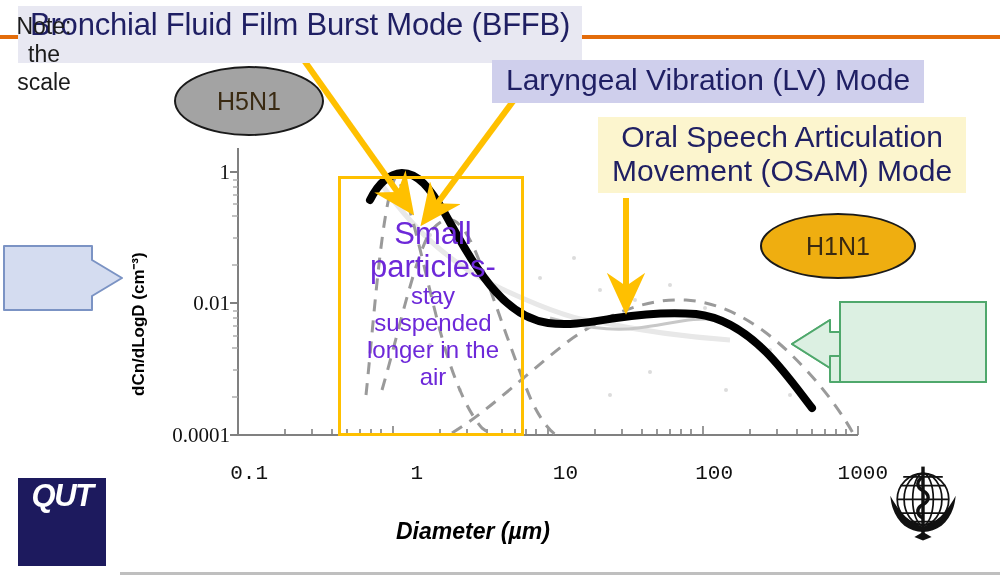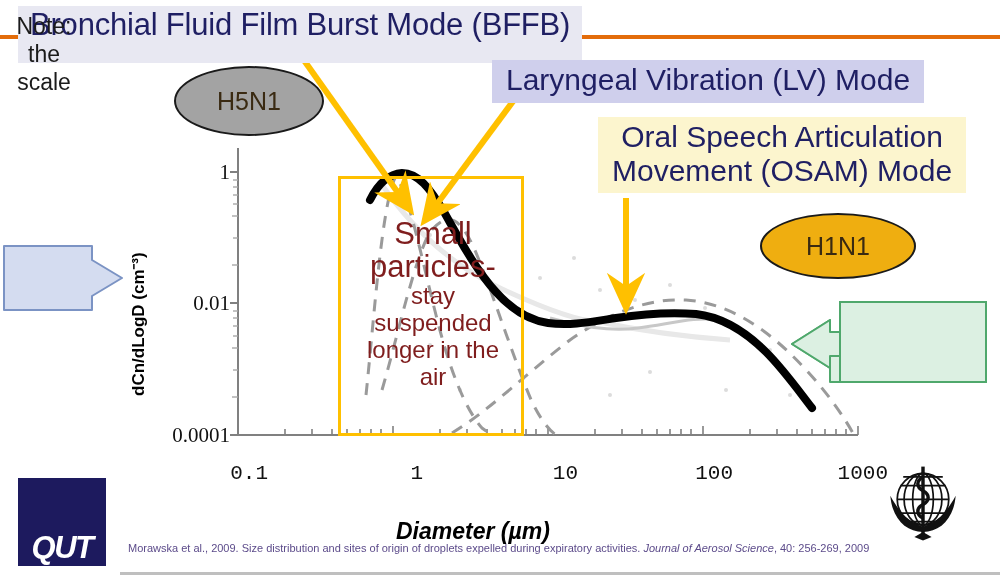--- a/index.html
+++ b/index.html
@@ -131,31 +131,31 @@
     width: 186px; height: 260px;
     border: 3px solid #FFC000;
     box-sizing: border-box;
   }
 
   
   #small-particles {
     left: 338px; top: 218px;
     width: 190px;
     text-align: center;
-    color: #7f1d1d;
+    color: #6d28d9;
   }
   #sp-head { font-size: 31px; line-height: 1.05; }
   #sp-sub  { font-size: 24px; line-height: 1.12; }
 
   
   #qut-logo {
     left: 18px; top: 478px;
     width: 88px; height: 88px;
     background: #1D1A5E;
-    display: flex; align-items: flex-end; justify-content: center;
+    display: flex; align-items: flex-start; justify-content: center;
   }
   #qut-text {
     color: #fff; font-size: 31px; font-weight: bold;
     letter-spacing: -1.5px; font-style: italic;
   }
   #citation {
     left: 128px; top: 542px;
     width: 860px;
     font-size: 11px;
     color: #5C4B8A;
@@ -353,19 +353,16 @@
       <path d="M27 22 H73"></path>
         <path d="M27 74 H73"></path>
     </g>
     <path d="M50 10 L50 92" stroke="#111" stroke-width="4"></path>
     <path d="M50 22 c-8 4 -8 12 0 16 c8 4 8 12 0 16 c-8 4 -8 12 0 16" stroke="#111" stroke-width="4" fill="none"></path>
     <path d="M50 86 C30 86 14 70 12 44 C22 62 32 74 50 80 Z" fill="#111"></path>
     <path d="M50 86 C70 86 86 70 88 44 C78 62 68 74 50 80 Z" fill="#111"></path>
     <path d="M40 92 L50 86 L60 92 L50 96 Z" fill="#111"></path>
   </svg>
 
-  <div id="citation" class="abs">
-    <span>Morawska et al., 2009. Size distribution and sites of origin of droplets expelled during expiratory activities. </span><i>Journal of Aerosol Science</i><span>, 40: 256-269, 2009</span>
-  </div>
 
   <div id="bottom-rule" class="abs"></div>
 
 </div>
 
 </body></html>

